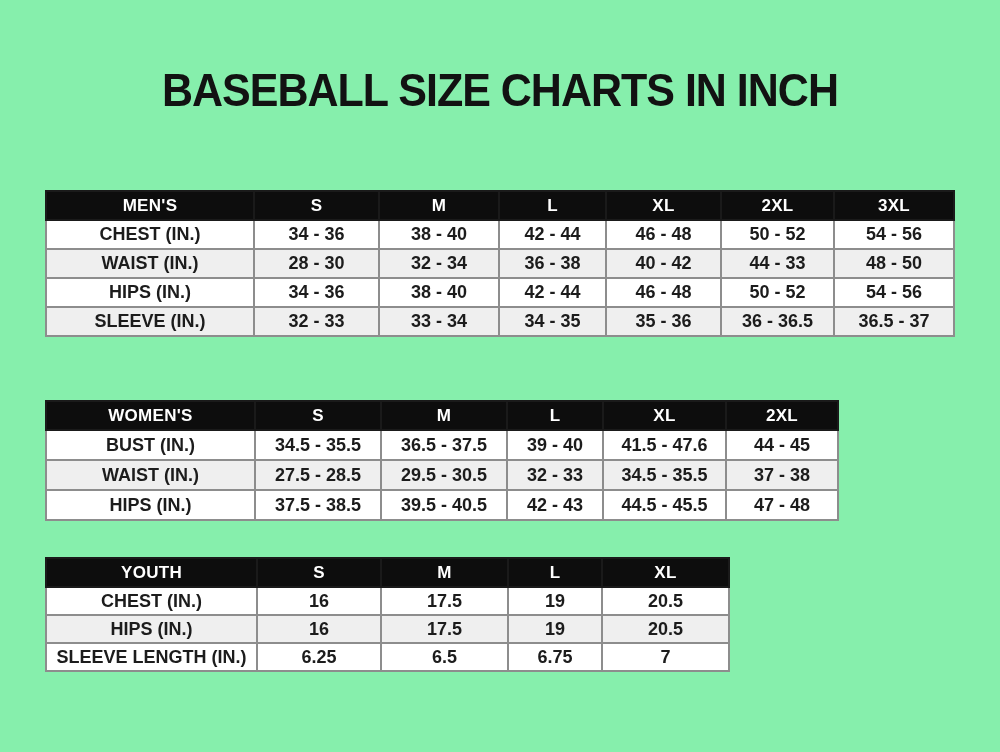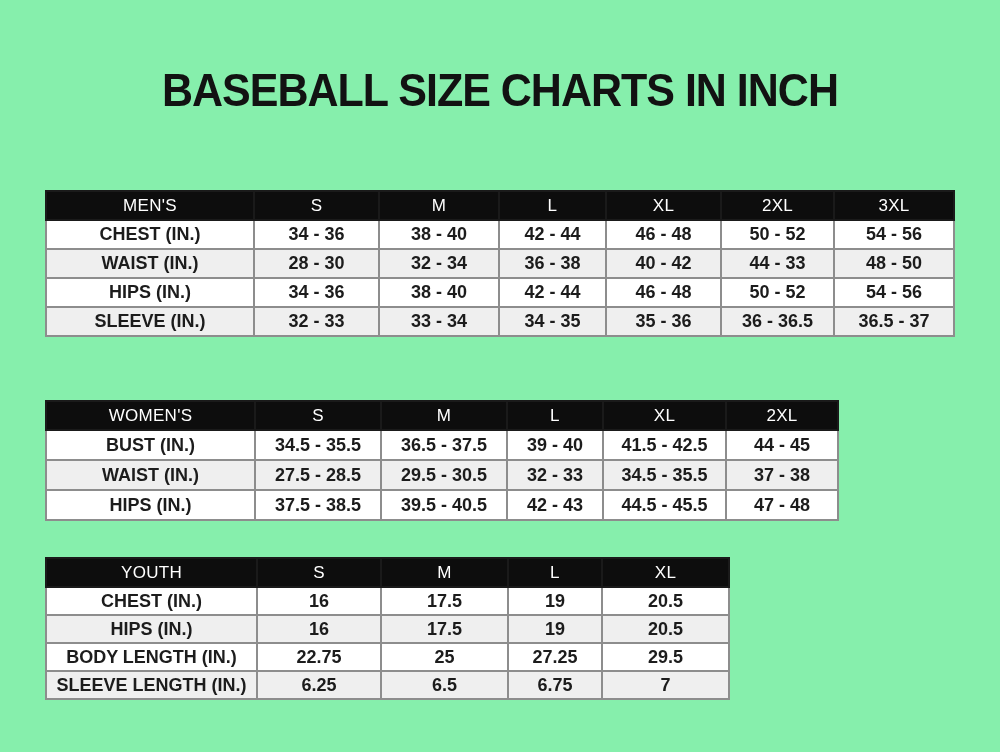--- a/index.html
+++ b/index.html
@@ -39,21 +39,21 @@
     text-align: center;
     vertical-align: middle;
     padding: 0 2px;
     overflow: hidden;
     white-space: nowrap;
   }
   table.size-table th {
     background: #0d0d0d;
     color: #ffffff;
     font-size: 17px;
-    font-weight: normal;
+    font-weight: bold;
     height: 27px;
     letter-spacing: 0.3px;
     border-color: #1a1a1a;
   }
   table.size-table td {
     font-size: 18px;
     font-weight: bold;
     color: #1c1c1c;
     background: #ffffff;
   }
@@ -148,21 +148,21 @@
             <th>XL</th>
             <th>2XL</th>
           </tr>
         </thead>
         <tbody>
           <tr>
             <td>BUST (IN.)</td>
             <td>34.5 - 35.5</td>
             <td>36.5 - 37.5</td>
             <td>39 - 40</td>
-            <td>41.5 - 42.5</td>
+            <td>41.5 - 47.6</td>
             <td>44 - 45</td>
           </tr>
           <tr>
             <td>WAIST (IN.)</td>
             <td>27.5 - 28.5</td>
             <td>29.5 - 30.5</td>
             <td>32 - 33</td>
             <td>34.5 - 35.5</td>
             <td>37 - 38</td>
           </tr>
@@ -202,27 +202,20 @@
             <td>20.5</td>
           </tr>
           <tr>
             <td>HIPS (IN.)</td>
             <td>16</td>
             <td>17.5</td>
             <td>19</td>
             <td>20.5</td>
           </tr>
           <tr>
-            <td>BODY LENGTH (IN.)</td>
-            <td>22.75</td>
-            <td>25</td>
-            <td>27.25</td>
-            <td>29.5</td>
-          </tr>
-          <tr>
             <td>SLEEVE LENGTH (IN.)</td>
             <td>6.25</td>
             <td>6.5</td>
             <td>6.75</td>
             <td>7</td>
           </tr>
         </tbody>
       </table>
     </div>
 </div>

